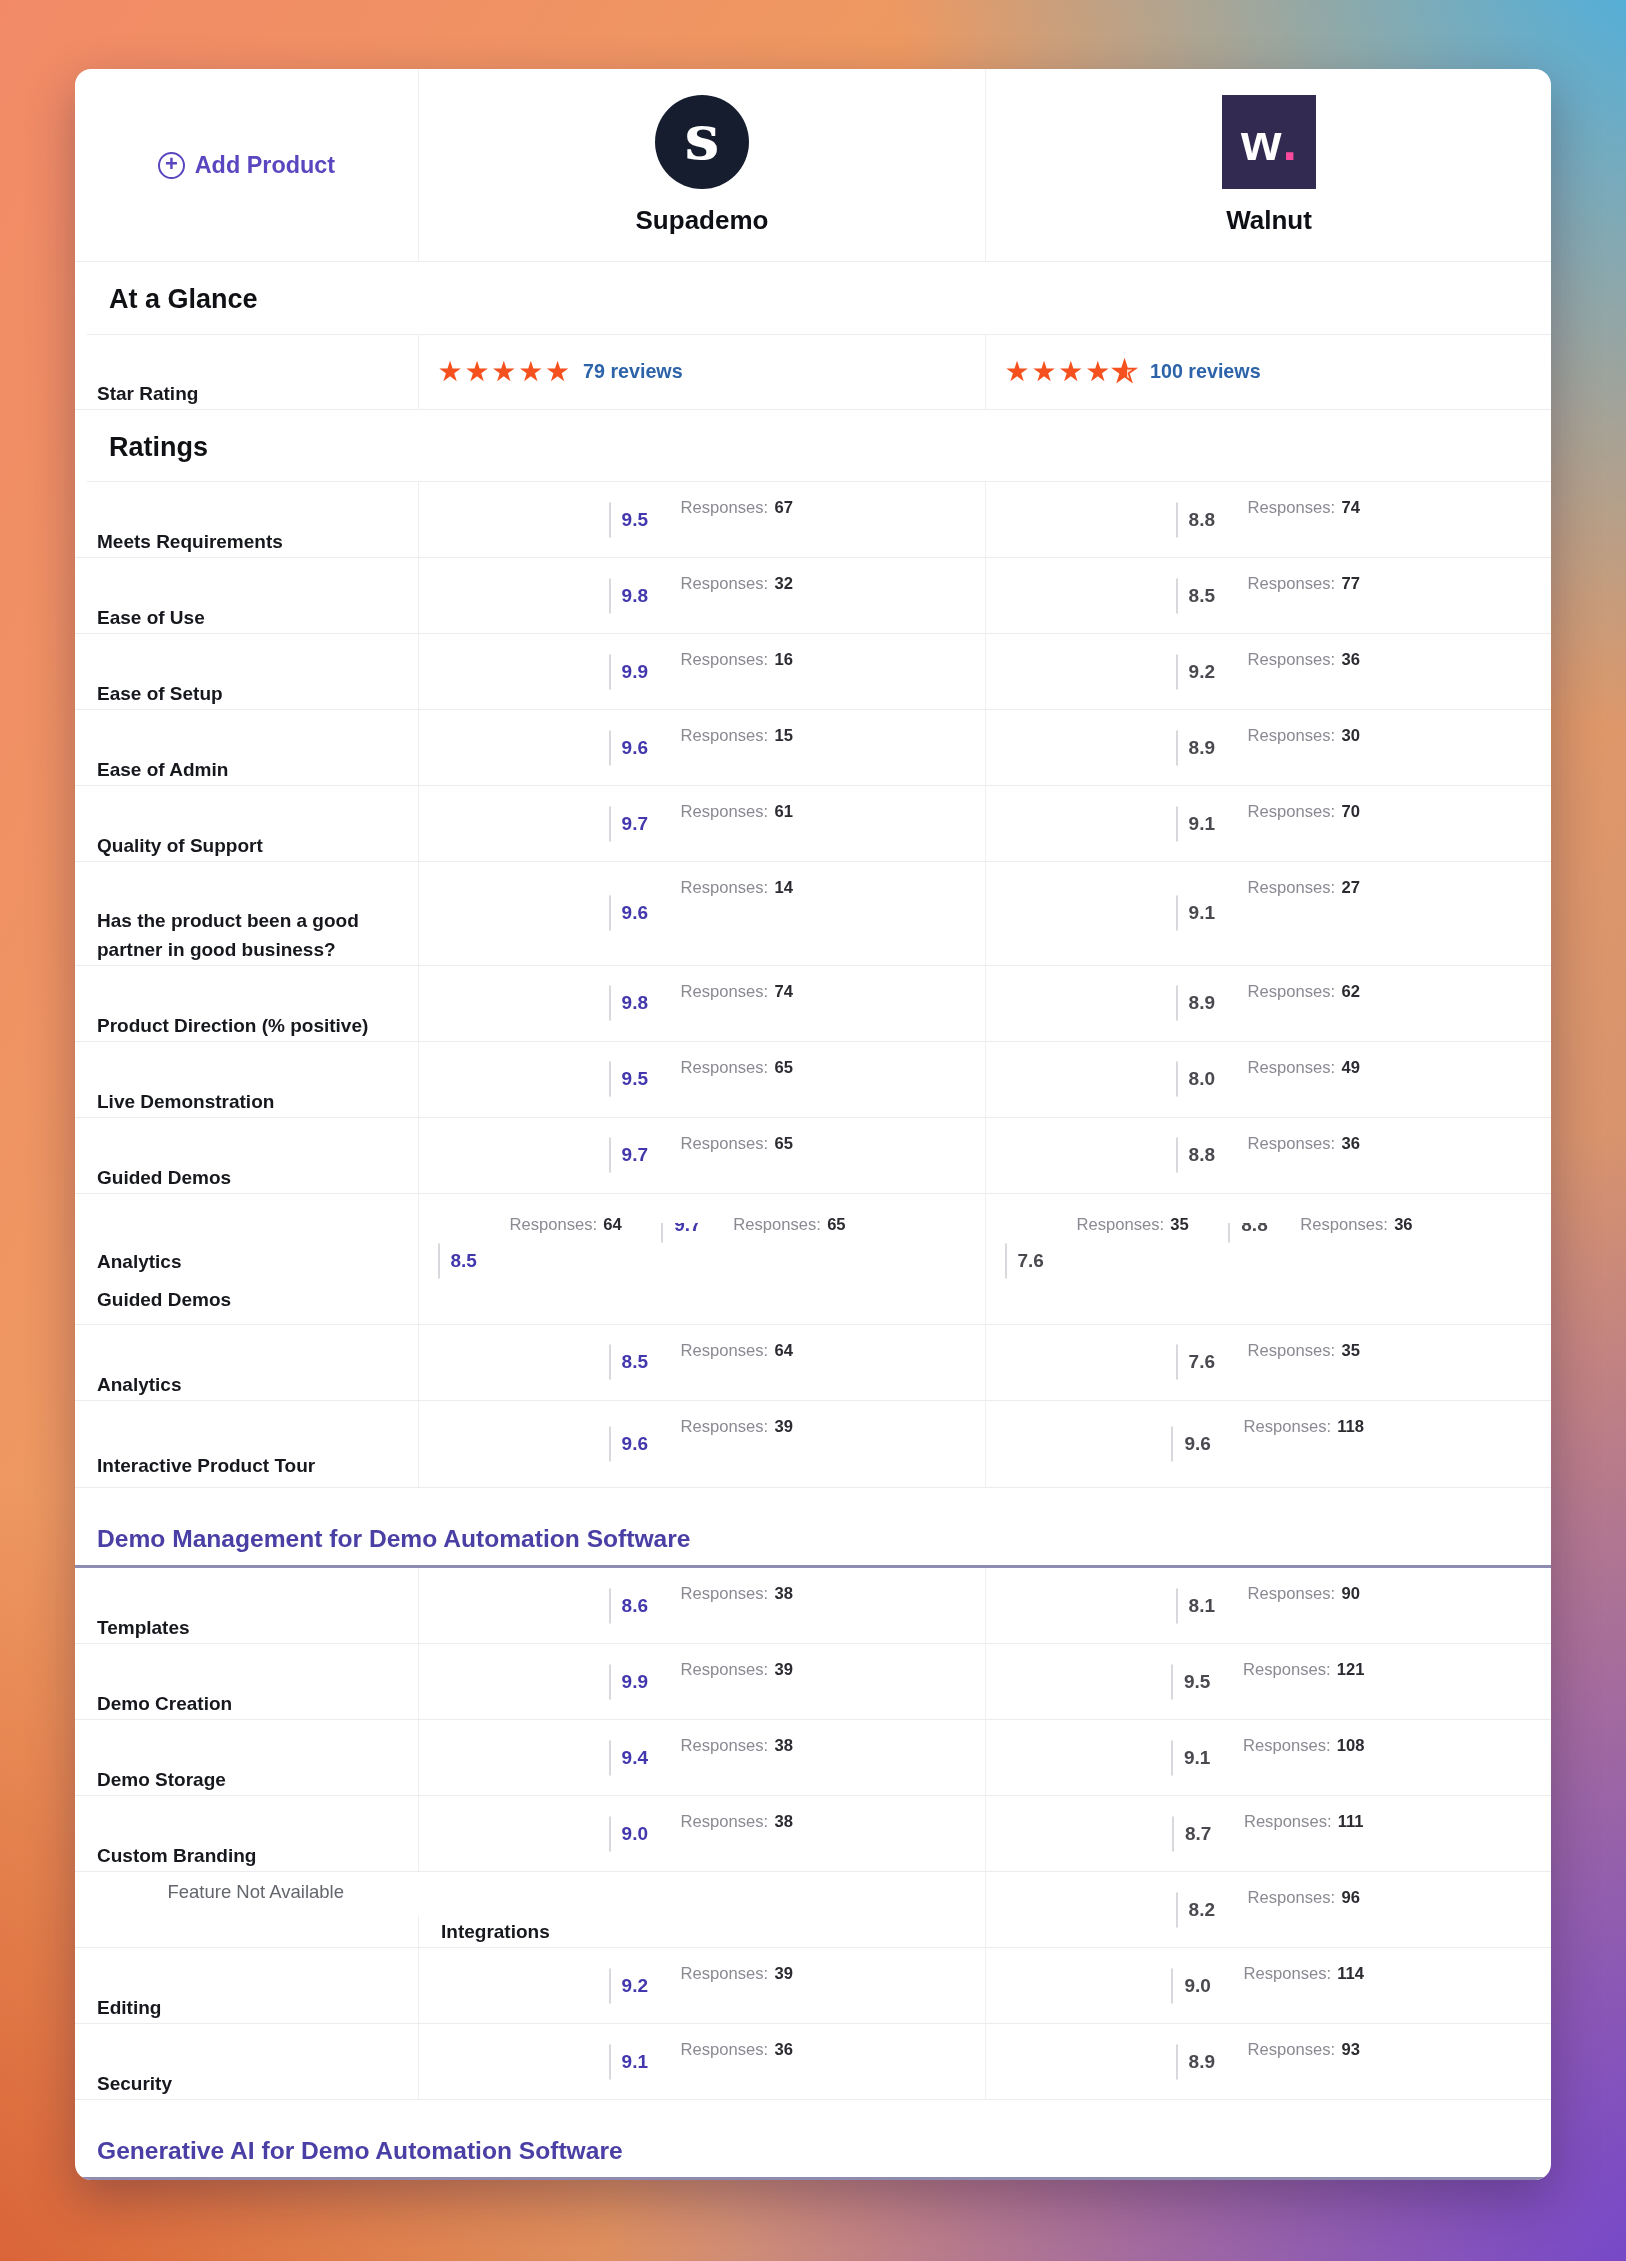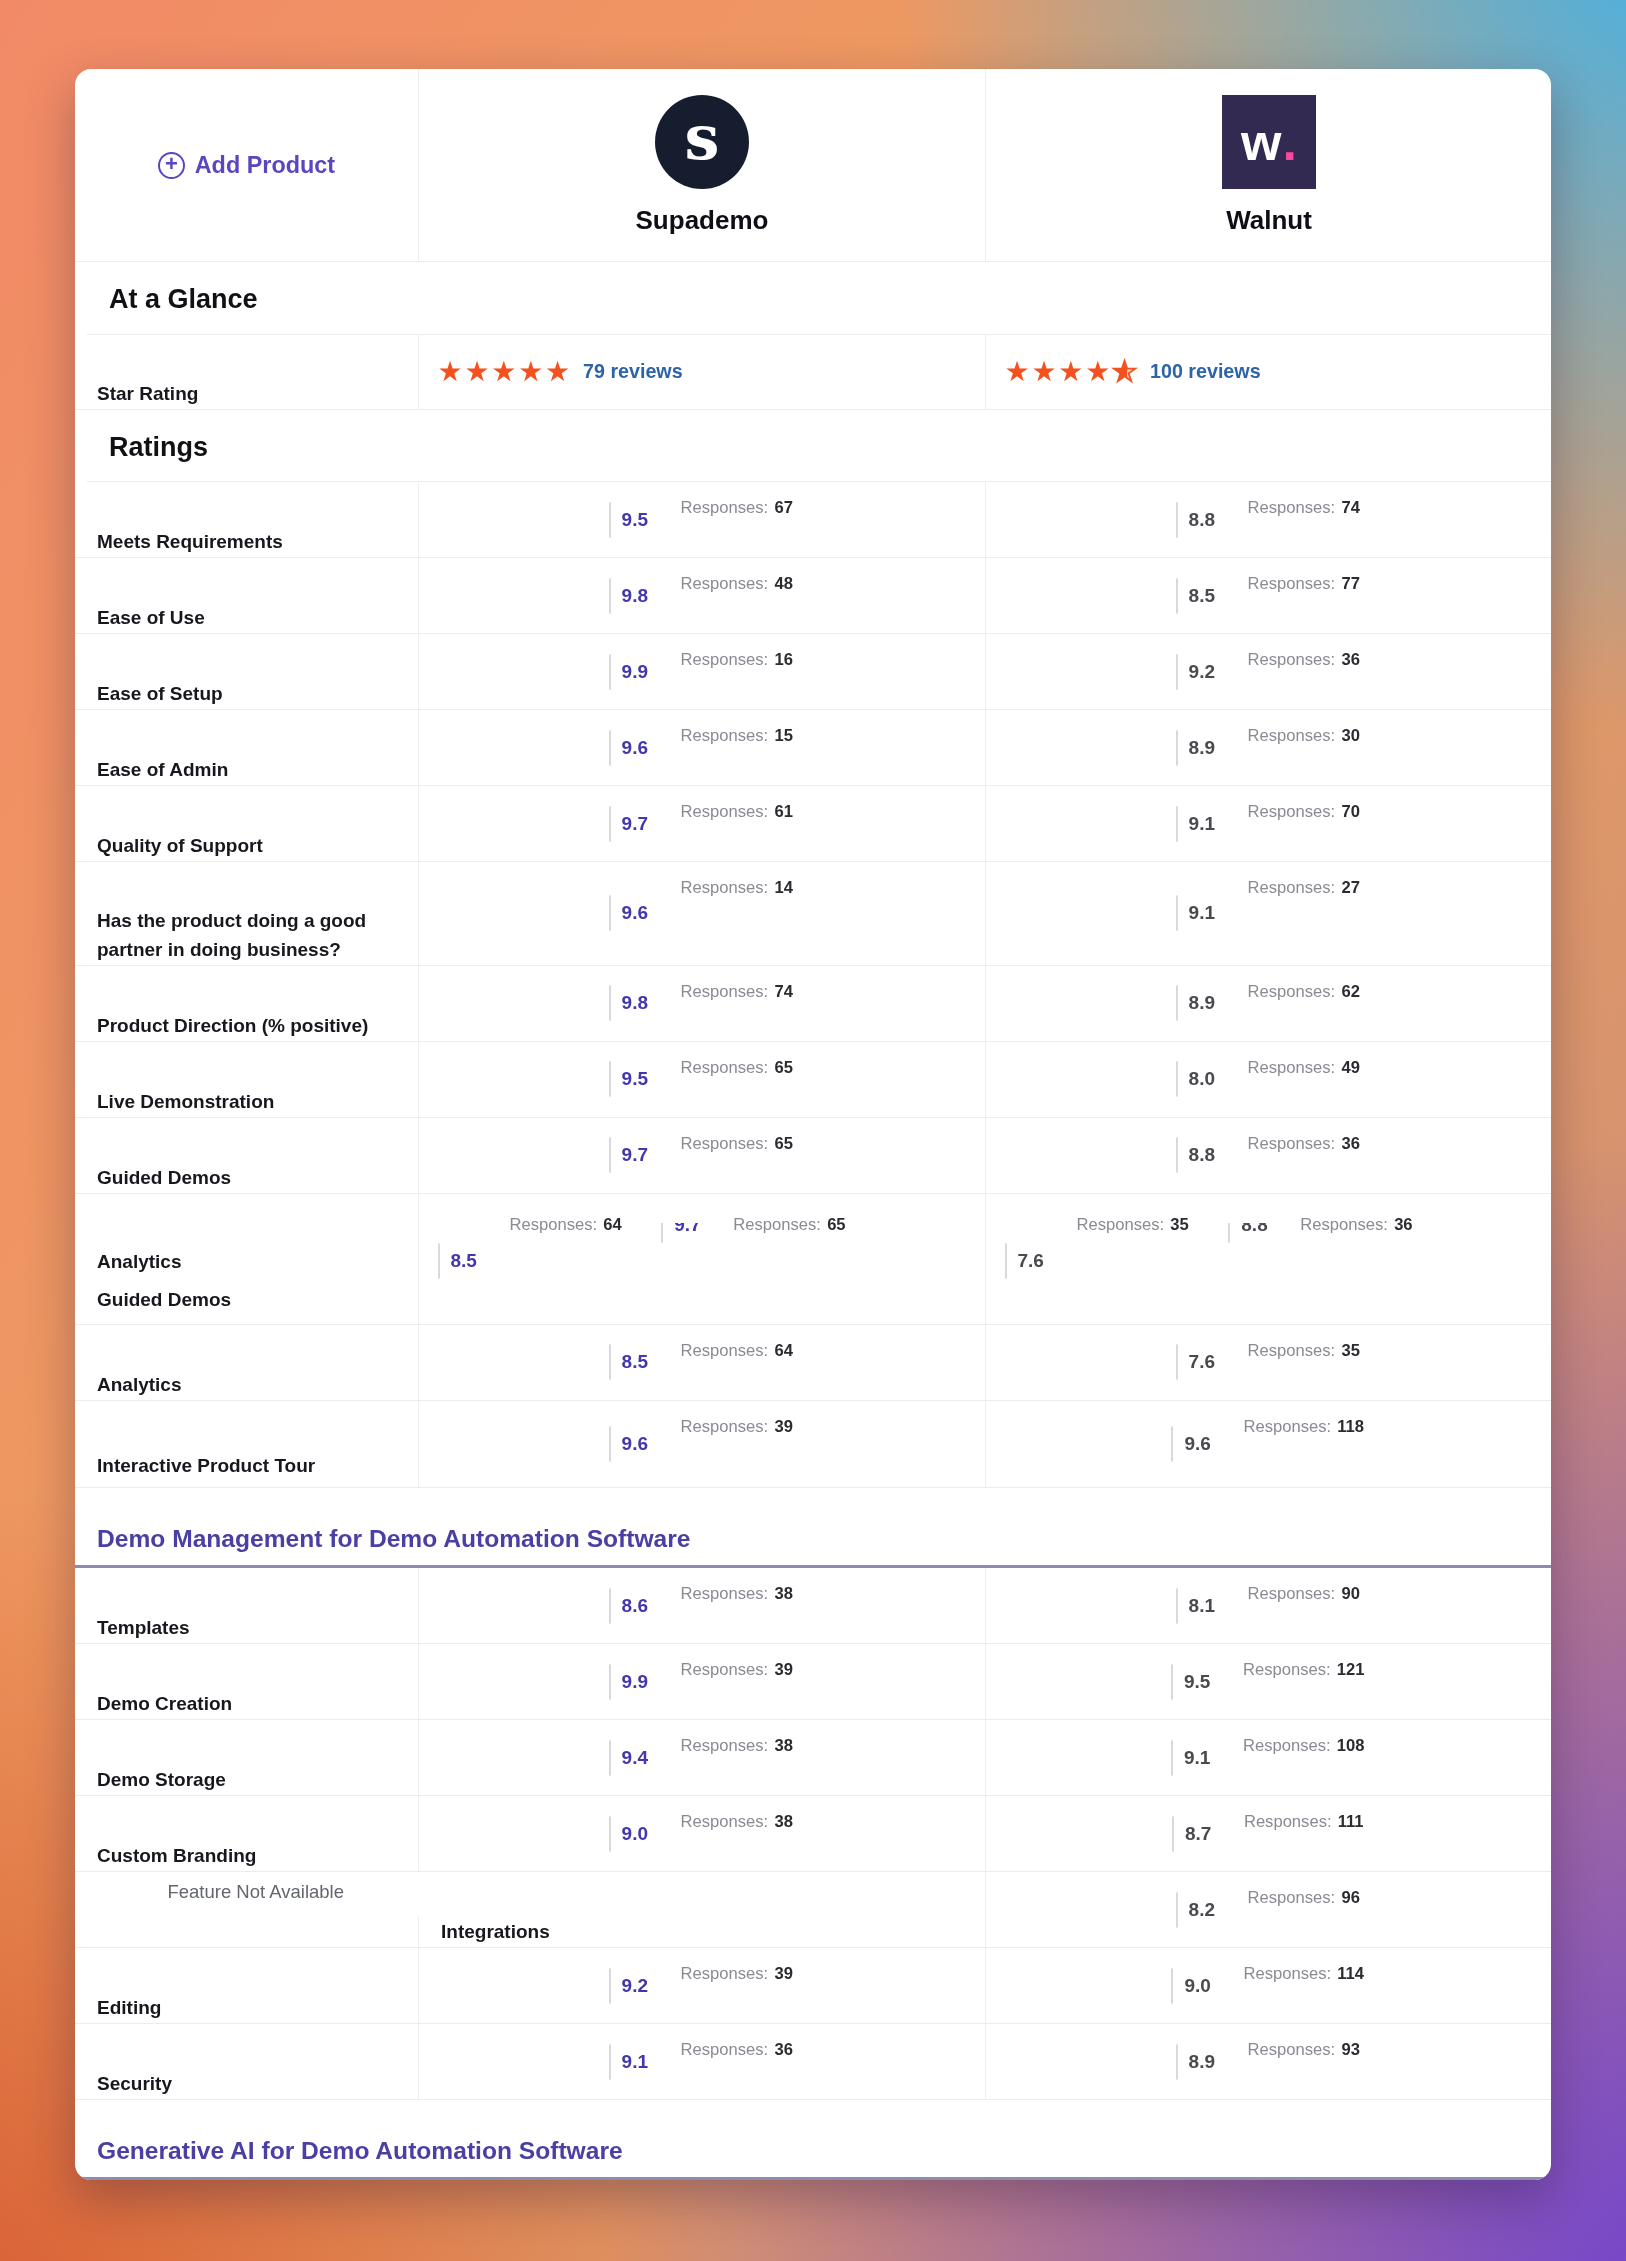--- a/index.html
+++ b/index.html
@@ -150,21 +150,21 @@
     <div class="cell label-cell">Ease of Use</div>
     <div class="cell bar-cell">
       <div class="bar-line">
           <div class="track">
             <div class="fill sup" style="width: 98%;"></div>
           </div>
           <span class="score sup">9.8</span>
         </div>
       <div class="resp">
           <span>Responses:</span>
-          <span class="rv">48</span>
+          <span class="rv">32</span>
         </div>
     </div>
     <div class="cell bar-cell">
       <div class="bar-line">
           <div class="track">
             <div class="fill wal" style="width: 85%;"></div>
           </div>
           <span class="score wal">8.5</span>
         </div>
       <div class="resp">
@@ -252,21 +252,21 @@
           <span class="score wal">9.1</span>
         </div>
       <div class="resp">
           <span>Responses:</span>
           <span class="rv">70</span>
         </div>
     </div>
   </div>
 
   <div class="grid-row rrow tall">
-    <div class="cell label-cell">Has the product doing a good partner in doing business?</div>
+    <div class="cell label-cell">Has the product been a good partner in good business?</div>
     <div class="cell bar-cell">
       <div class="bar-line">
           <div class="track">
             <div class="fill sup" style="width: 96%;"></div>
           </div>
           <span class="score sup">9.6</span>
         </div>
       <div class="resp">
           <span>Responses:</span>
           <span class="rv">14</span>

